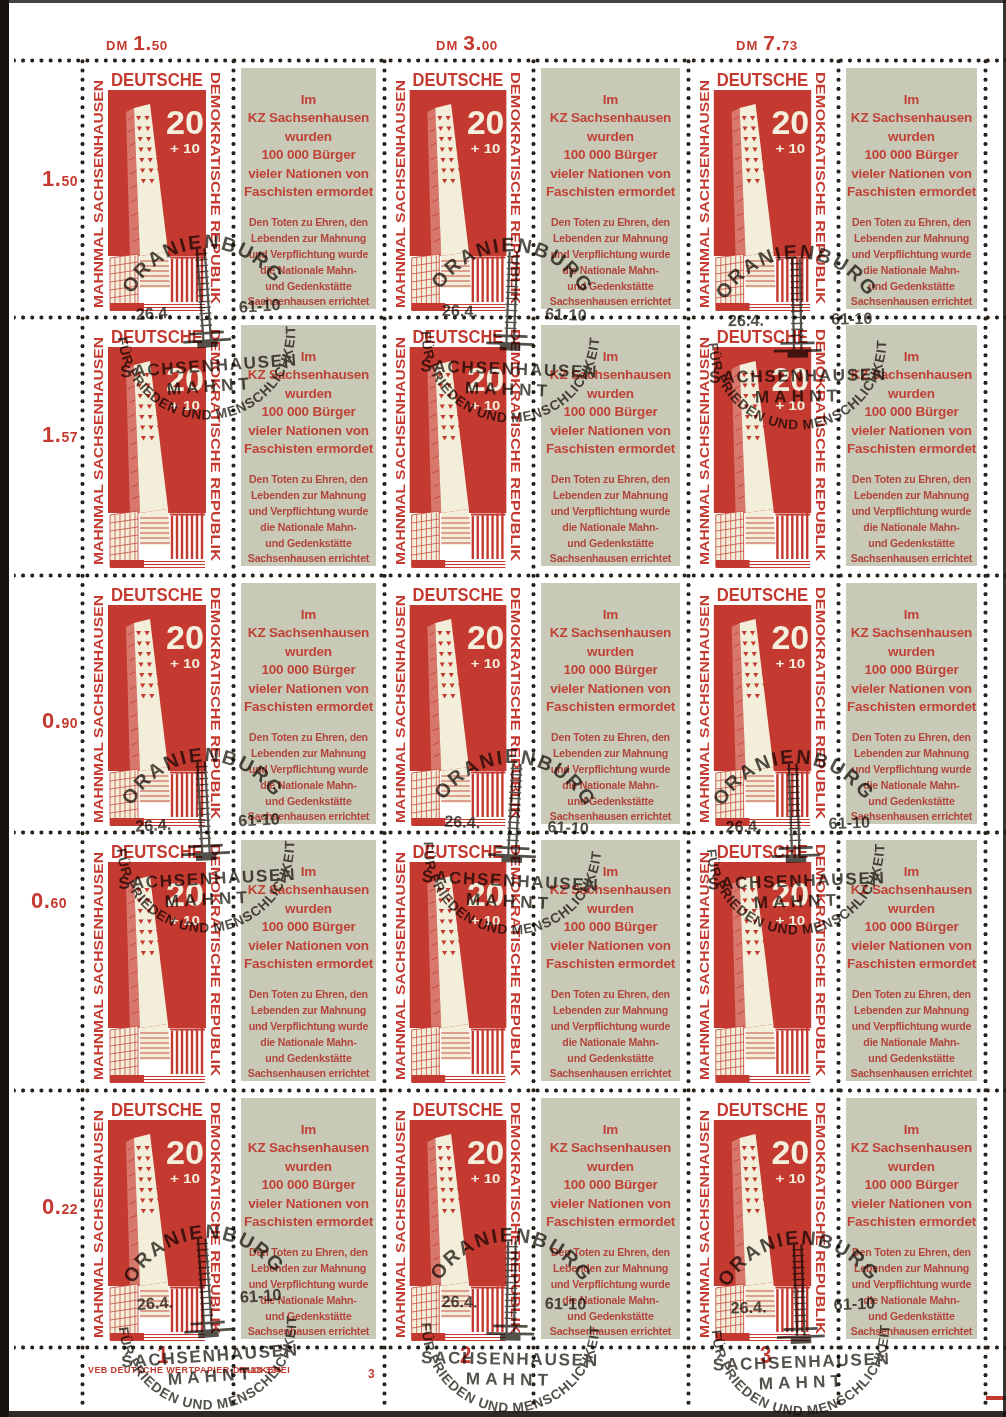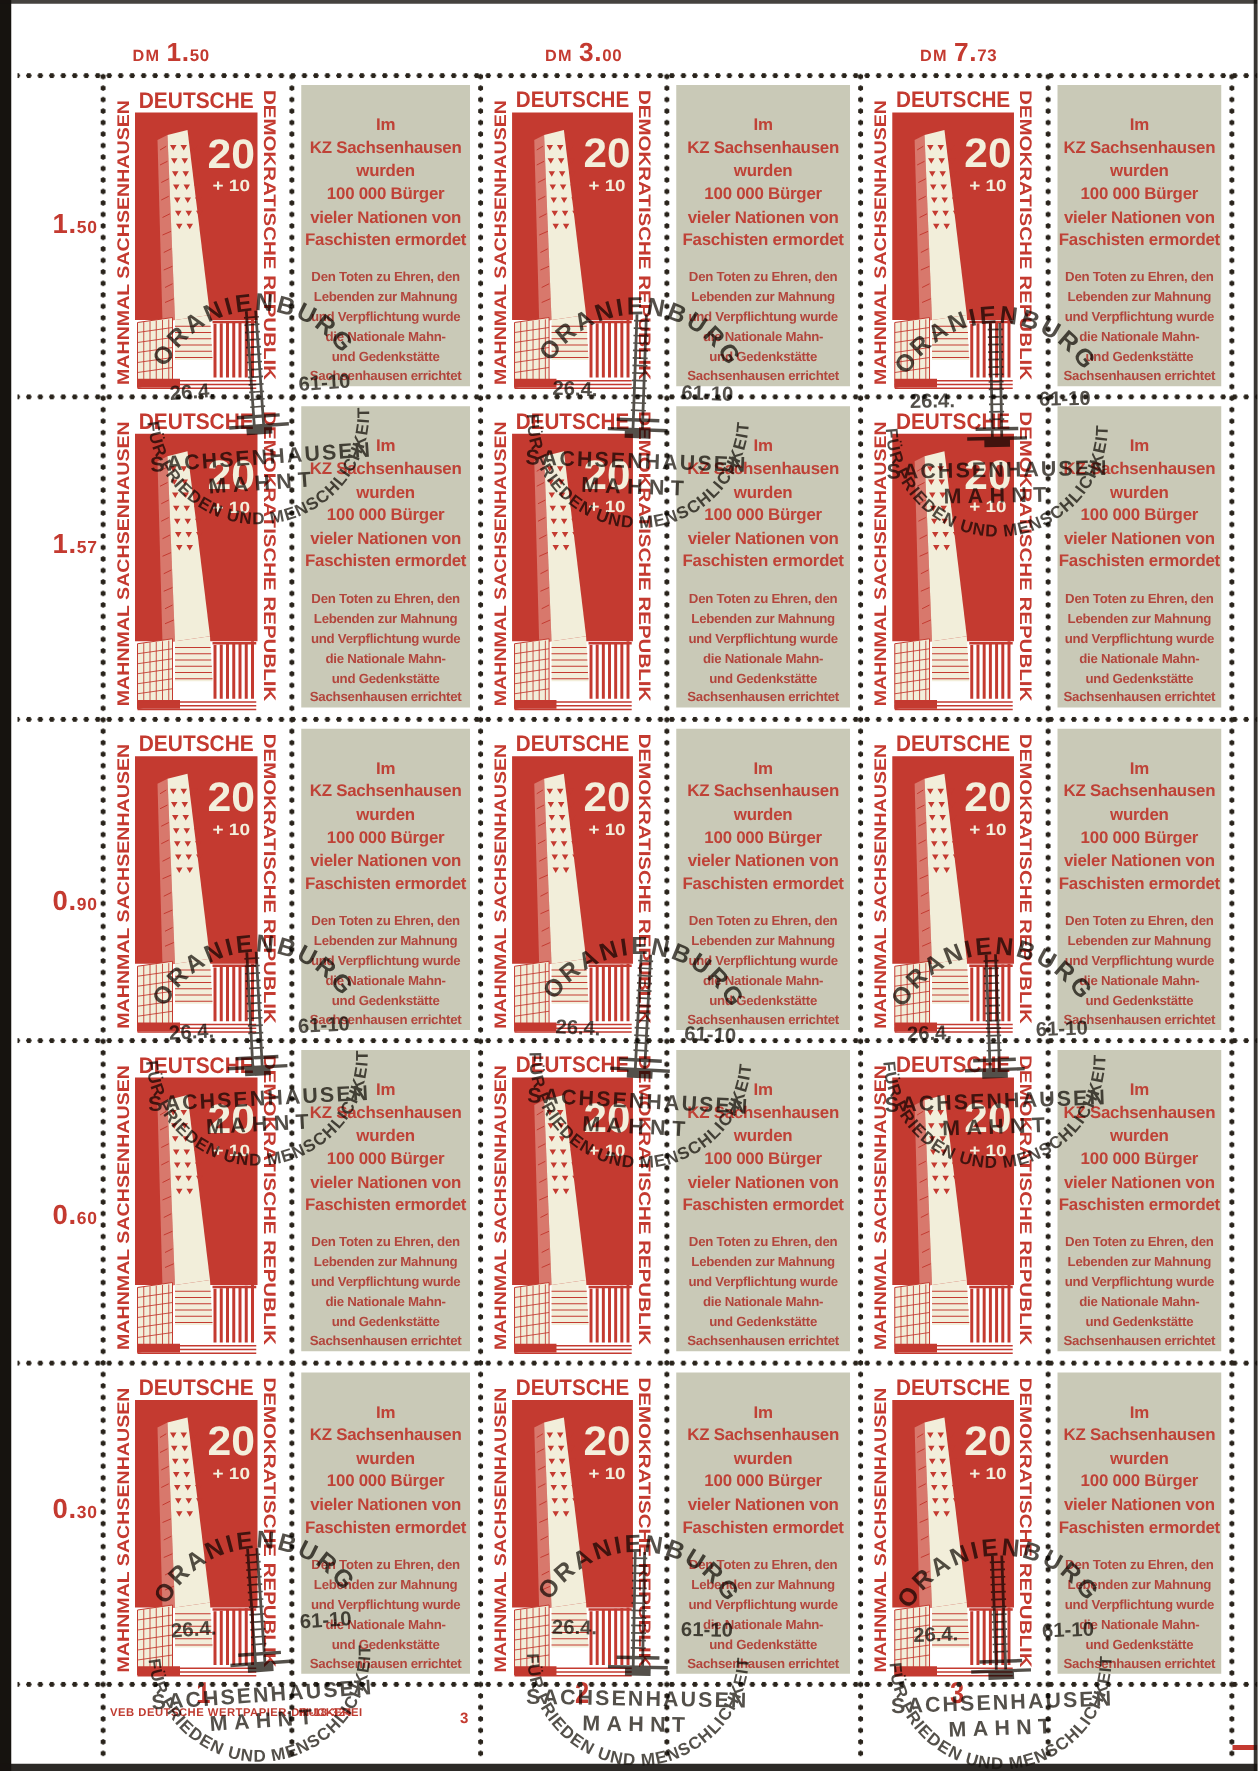--- a/index.html
+++ b/index.html
@@ -65,22 +65,22 @@
   <div class="dm" style="left:436px;text-align:center;">
     <span class="cur">DM</span><span class="amt">3.00</span>
   </div>
   <div class="dm" style="left:736px;">
     <span class="cur">DM</span><span class="amt">7.73</span>
   </div>
 
   <div class="rowval" style="top:166px;"><span class="amt">1.50</span></div>
   <div class="rowval" style="top:422px;"><span class="amt">1.57</span></div>
   <div class="rowval" style="top:708px;"><span class="amt">0.90</span></div>
-  <div class="rowval" style="top:959px;"><span class="amt">0.60</span></div>
-  <div class="rowval" style="top:1194px;"><span class="amt">0.30</span></div>
+  <div class="rowval" style="top:888px;text-align:center;"><span class="amt">0.60</span></div>
+  <div class="rowval" style="top:1194px;"><span class="amt">0.22</span></div>
 
   <div class="imprint">VEB DEUTSCHE WERTPAPIER-DRUCKEREI</div>
   <div class="imprint-code">III-18-324</div>
   <div class="platenum" style="left:156px;top:1341px;">1</div>
   <div class="platenum" style="left:459px;top:1341px;">2</div>
   <div class="platenum" style="left:759px;top:1341px;">3</div>
   <div class="counternum">3</div>
   <div class="corner-dash"></div>
 
   <div id="grid">

